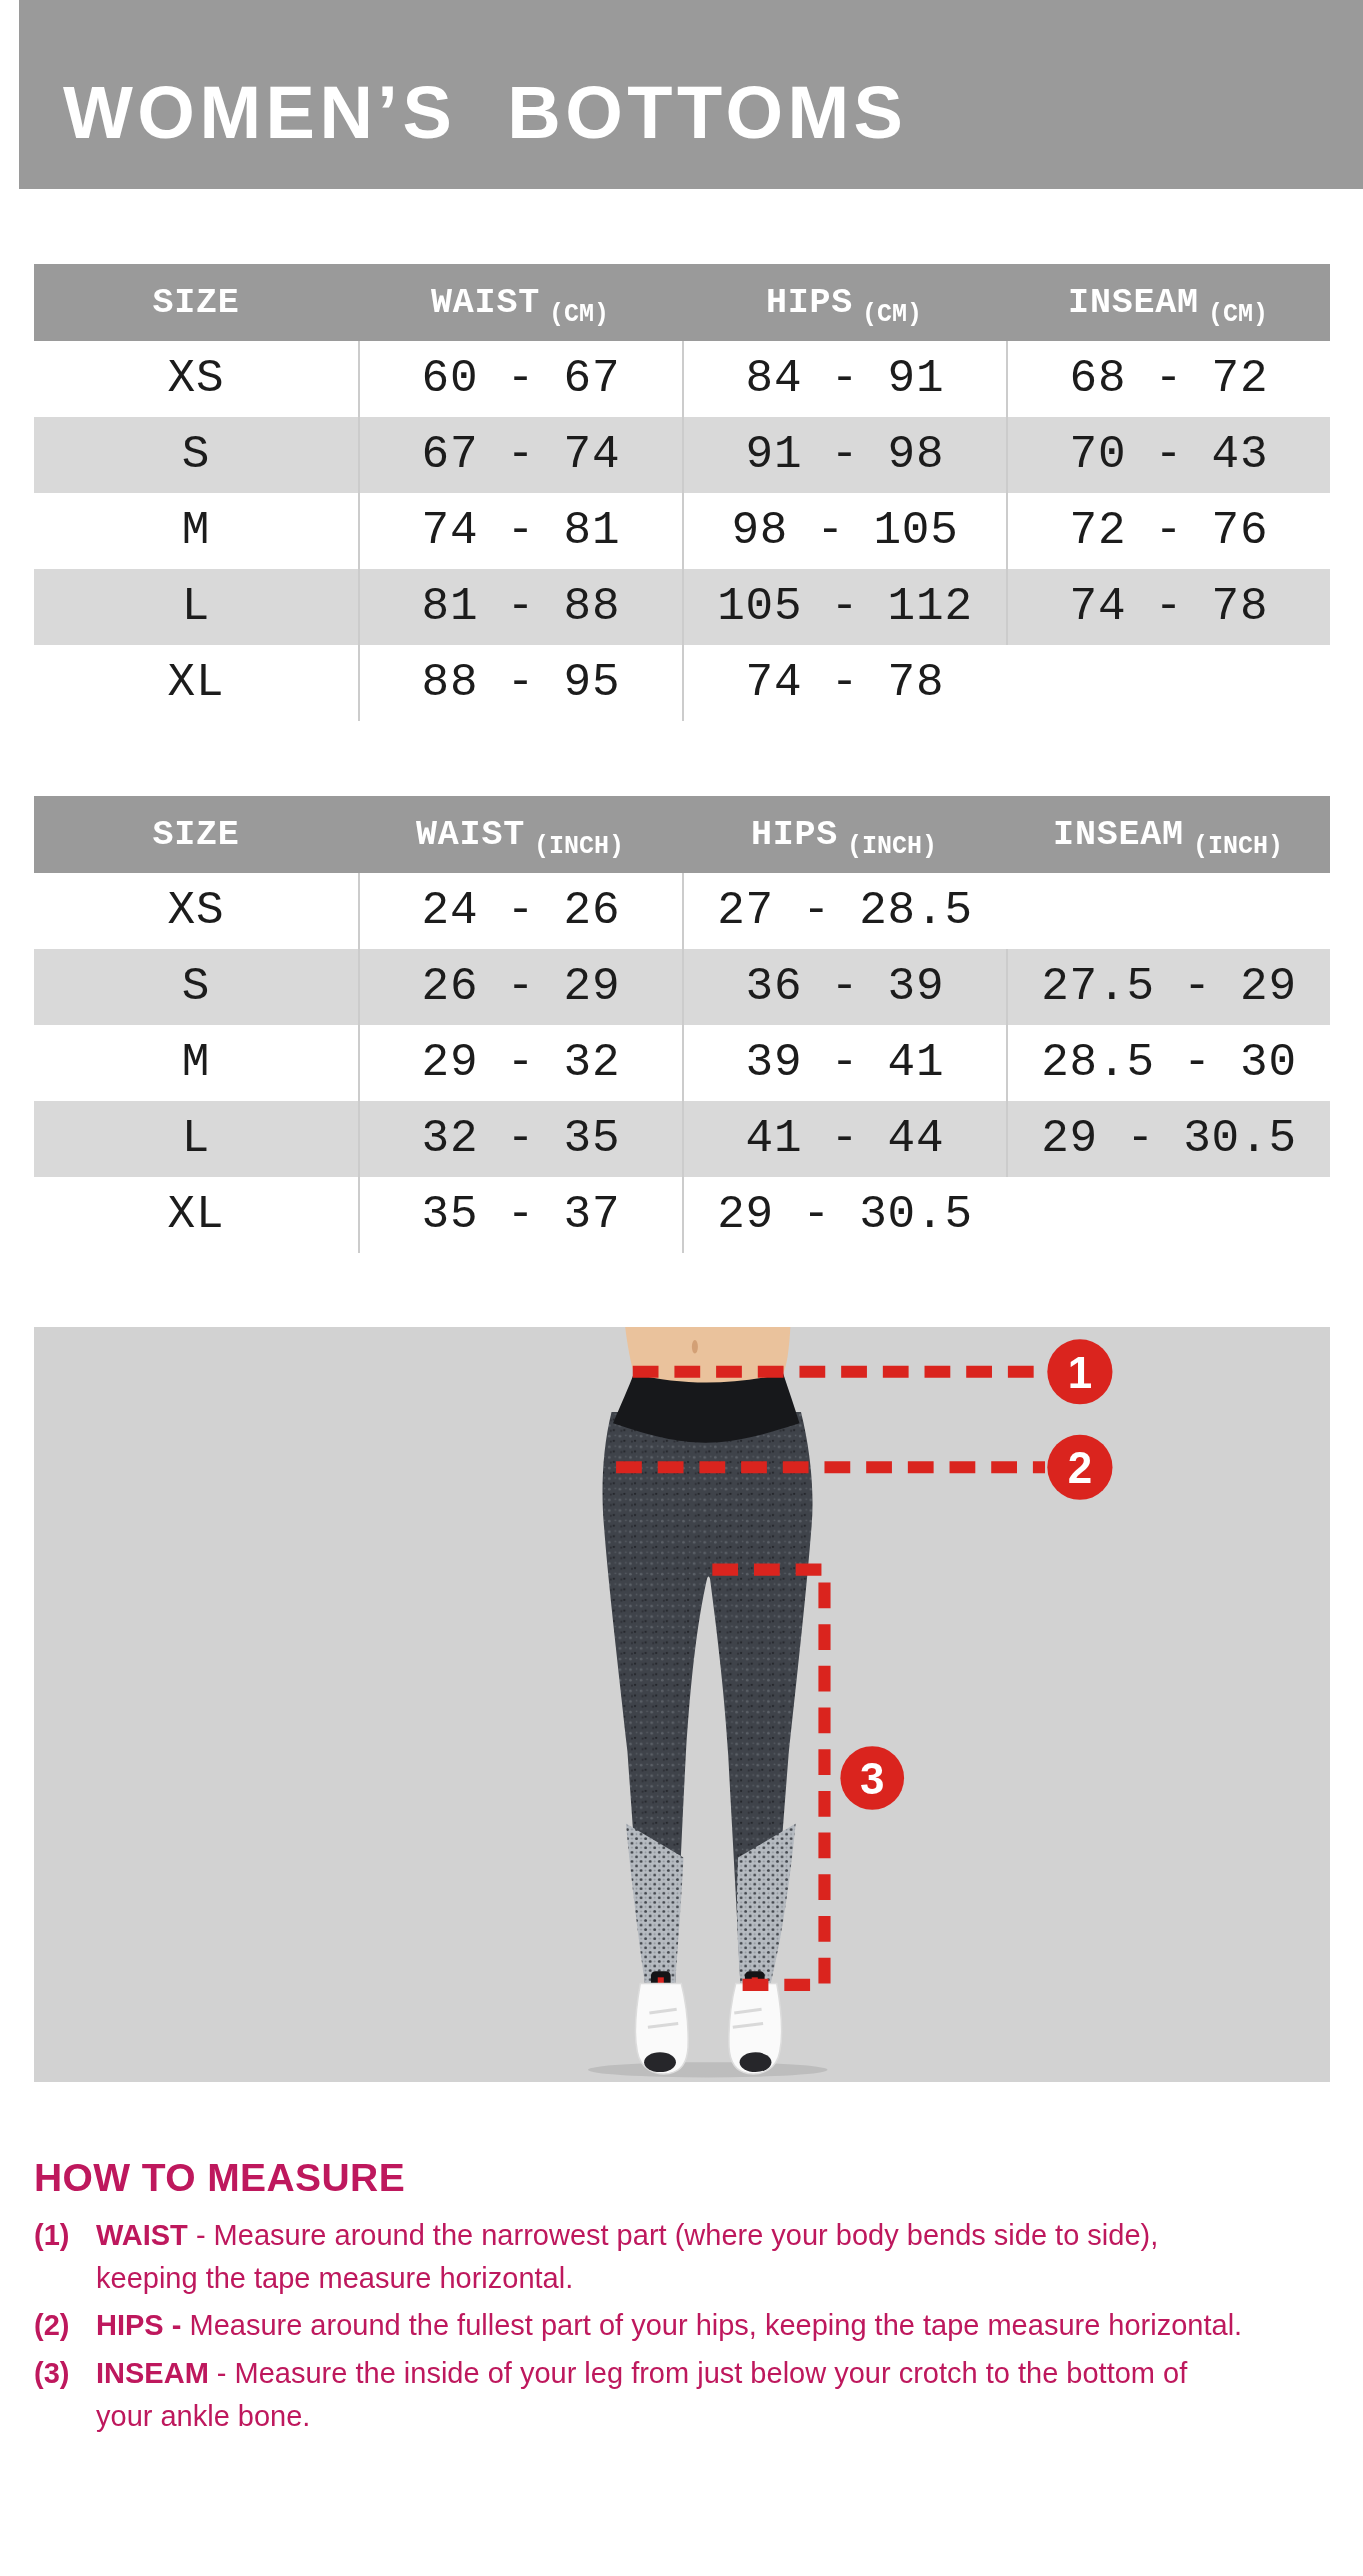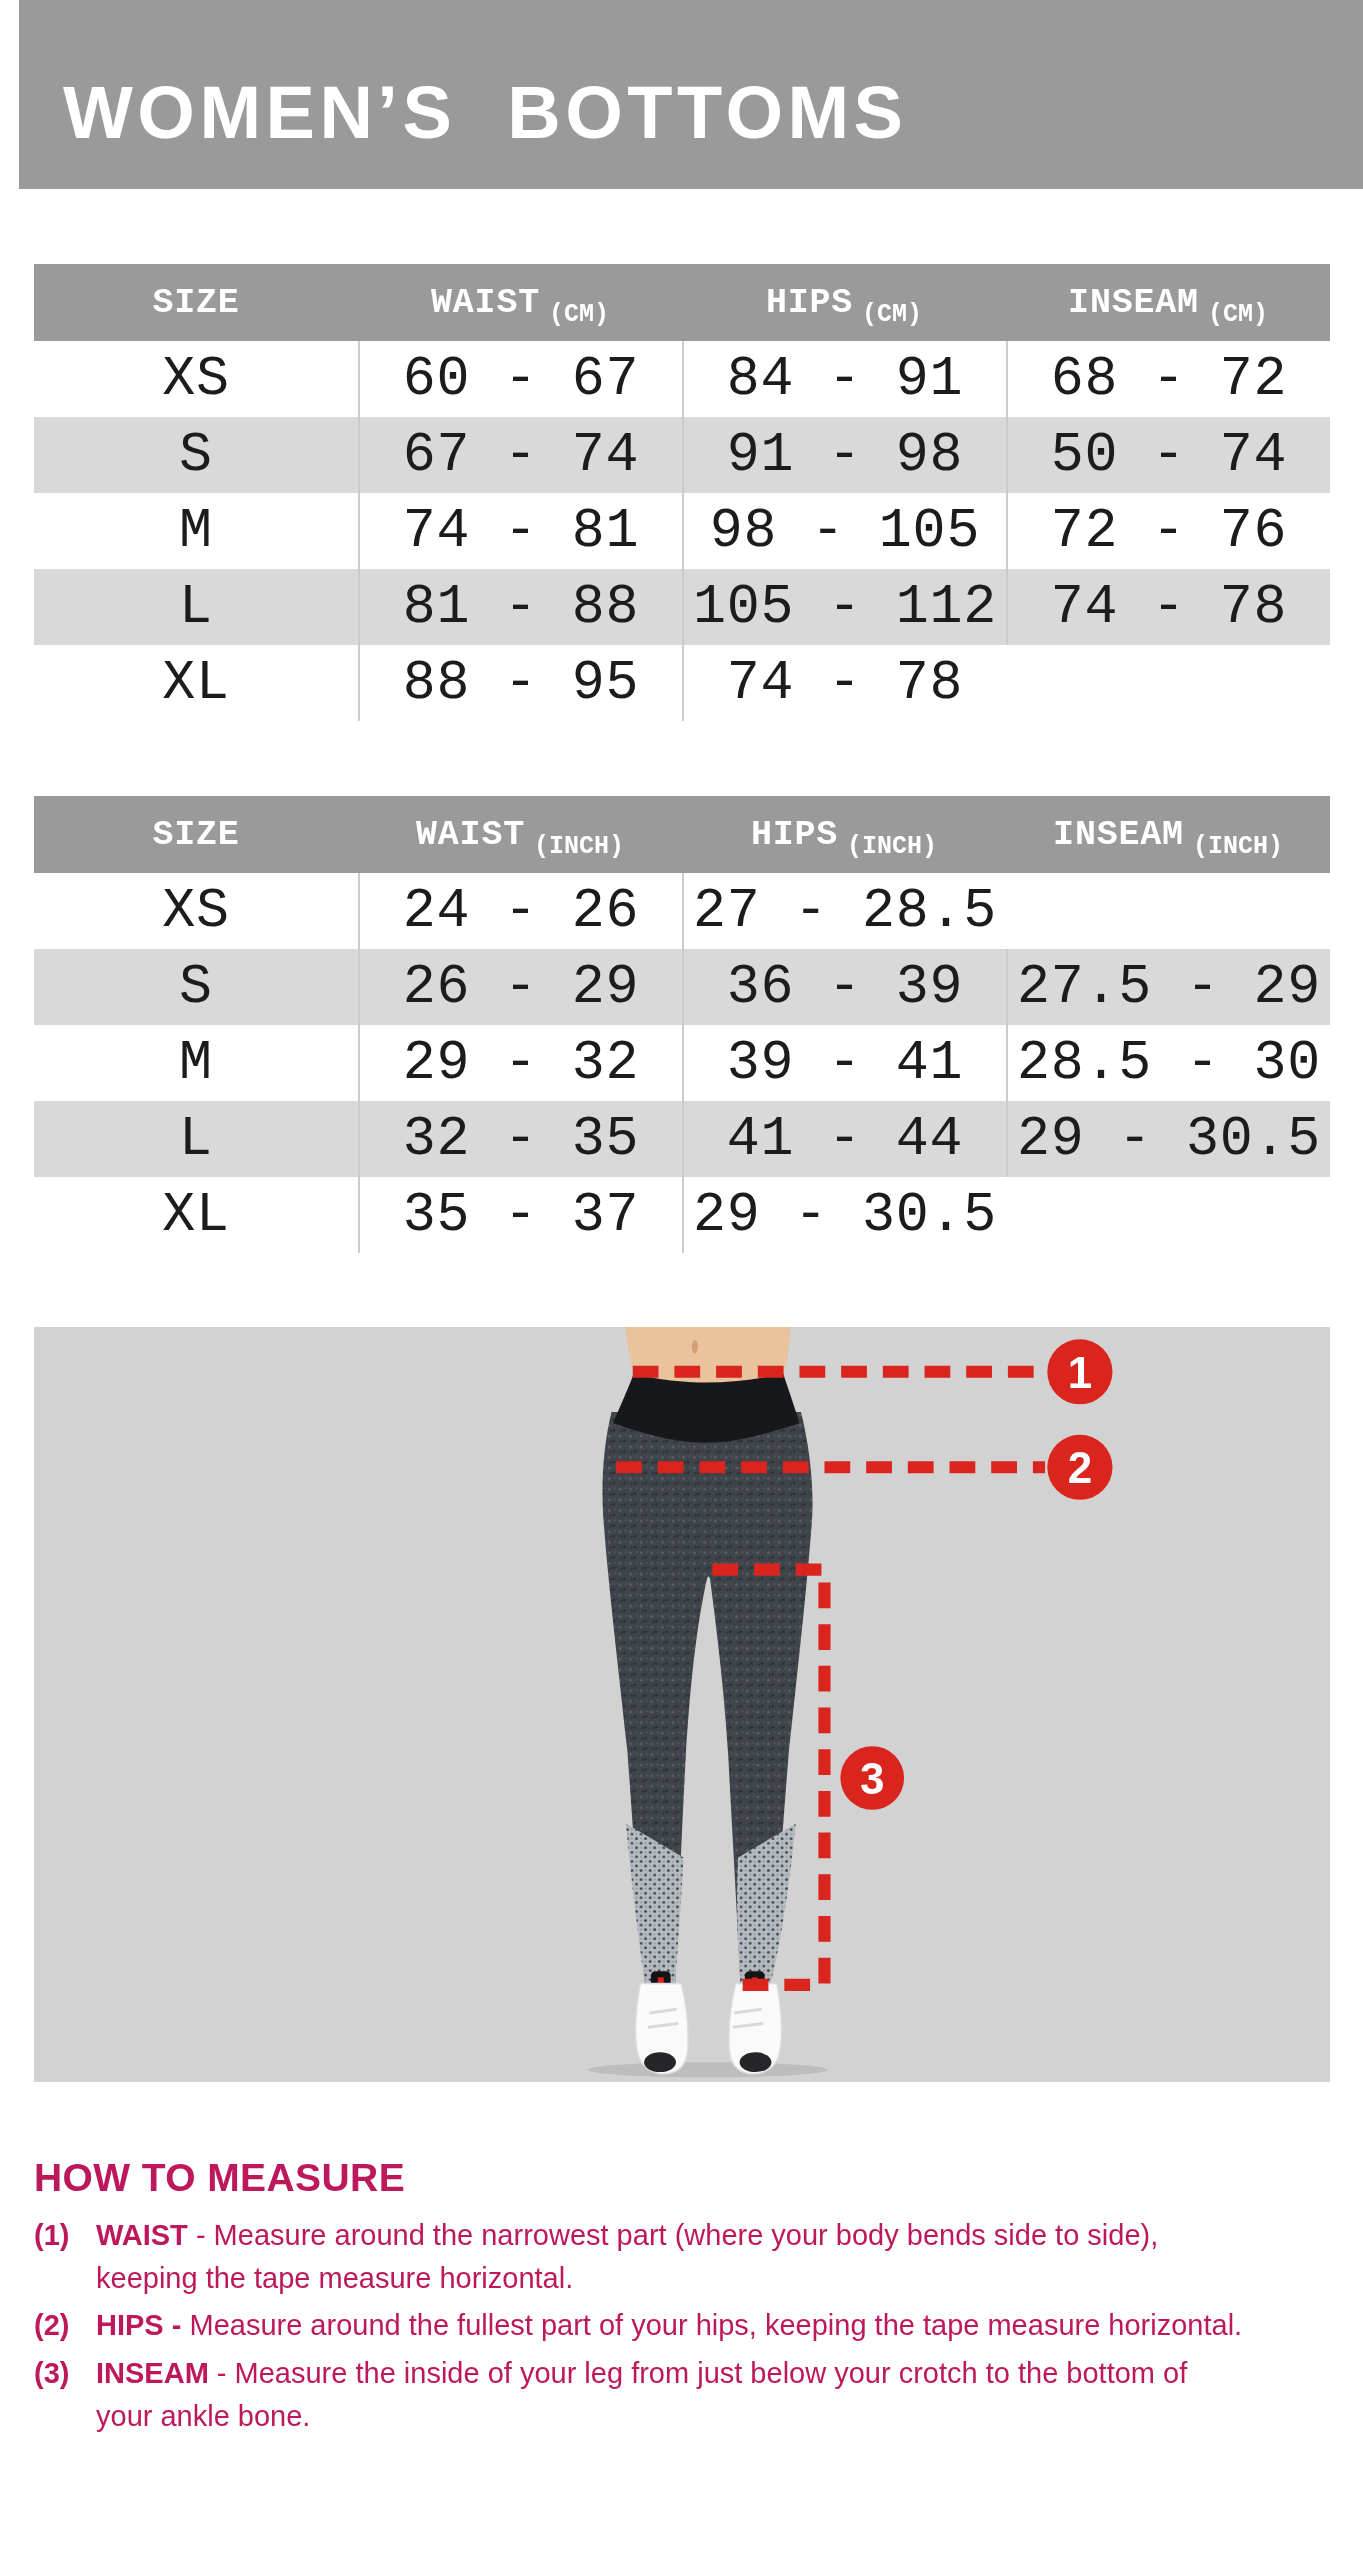--- a/index.html
+++ b/index.html
@@ -22,21 +22,21 @@
   .t-inch{top:796px;}
   .thead{
     display:grid;grid-template-columns:repeat(4,1fr);height:77px;
     background:#9a9a9a;color:#ffffff;font-weight:bold;
   }
   .hcell{display:flex;align-items:center;justify-content:center;}
   .h-label{font-size:35px;letter-spacing:0.8px;}
   .h-unit{font-size:25px;margin-left:9px;margin-top:24px;}
   .trow{
     display:grid;grid-template-columns:repeat(4,1fr);height:76px;
-    font-size:55px;background:#ffffff;
+    font-size:46px;background:#ffffff;
   }
   .trow.alt{background:#d9d9d9;}
   .tcell{
     display:flex;align-items:center;justify-content:center;height:100%;
     border-left:2.3px solid #cccccc;letter-spacing:0.8px;
   }
   .tcell:first-child{border-left:none;}
   
   .photo{
     position:absolute;left:34px;top:1327px;width:1296px;height:755px;
@@ -80,21 +80,21 @@
       <div class="trow">
         <div class="tcell">XS</div>
         <div class="tcell">60 - 67</div>
         <div class="tcell">84 - 91</div>
         <div class="tcell">68 - 72</div>
       </div>
       <div class="trow alt">
         <div class="tcell">S</div>
         <div class="tcell">67 - 74</div>
         <div class="tcell">91 - 98</div>
-        <div class="tcell">50 - 74</div>
+        <div class="tcell">70 - 43</div>
       </div>
       <div class="trow">
         <div class="tcell">M</div>
         <div class="tcell">74 - 81</div>
         <div class="tcell">98 - 105</div>
         <div class="tcell">72 - 76</div>
       </div>
       <div class="trow alt">
         <div class="tcell">L</div>
         <div class="tcell">81 - 88</div>

